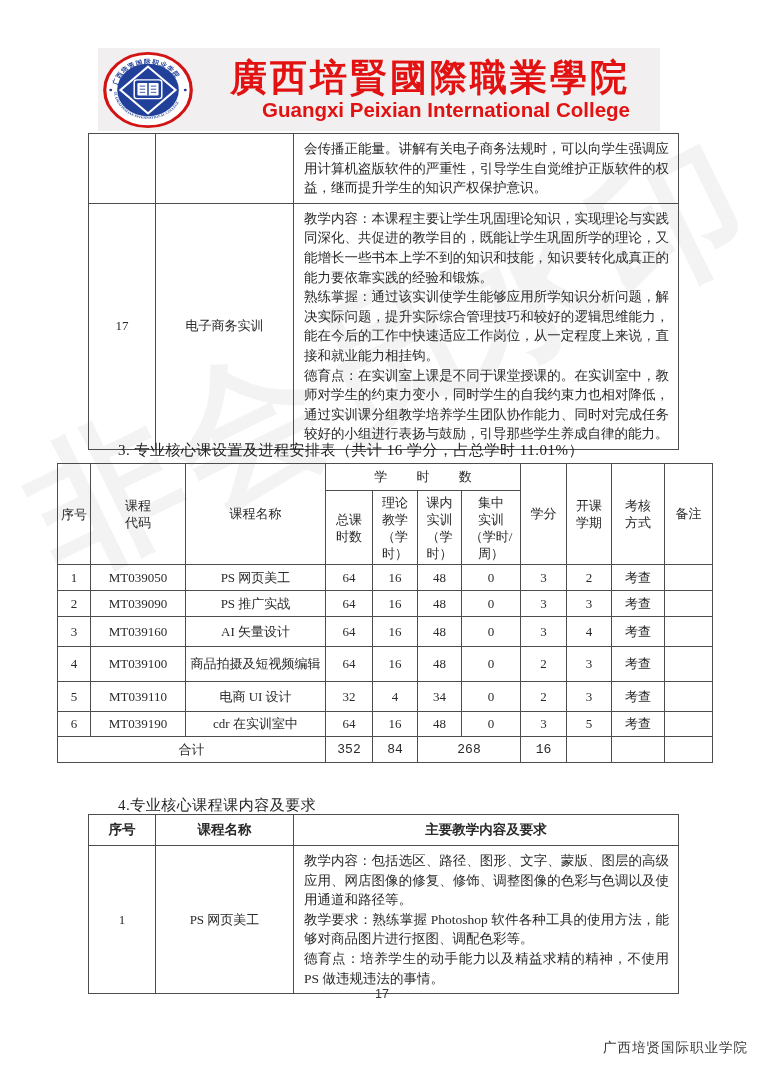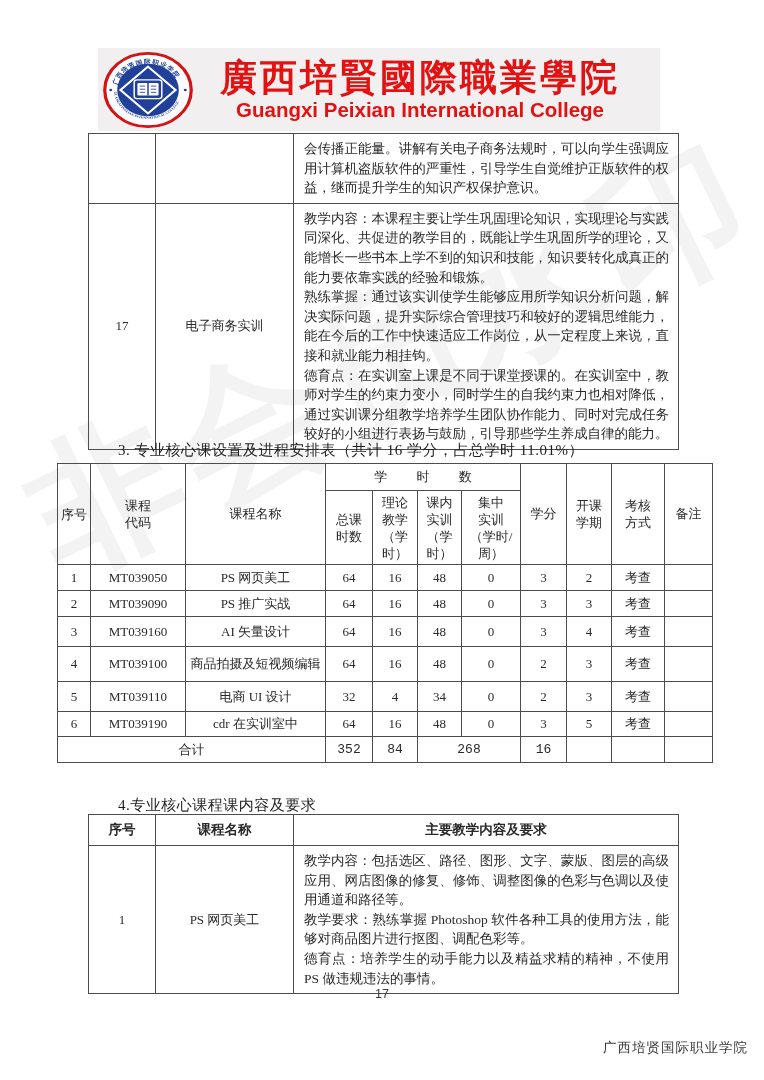--- a/index.html
+++ b/index.html
@@ -32,21 +32,21 @@
   .doc-header {
     position: absolute;
     left: 98px; top: 48px;
     width: 562px; height: 83px;
     background: #f1efef;
     display: flex;
     align-items: center;
     z-index: 1;
   }
   .logo-wrap { width: 92px; height: 78px; margin-left: 4px; flex: 0 0 auto; }
-  .title-block { flex: 1; text-align: center; padding-right: 14px; }
+  .title-block { flex: 1; text-align: right; padding-right: 30px; }
   .title-cn {
     color: #e31212;
     font-size: 37px;
     font-weight: bold;
     letter-spacing: 3px;
     line-height: 40px;
     font-family: "Liberation Serif", "DejaVu Serif", serif;
     white-space: nowrap;
   }
   .title-en {

